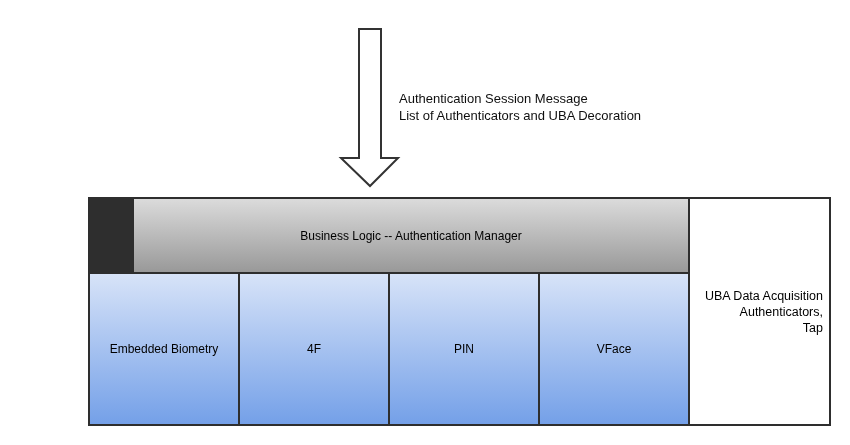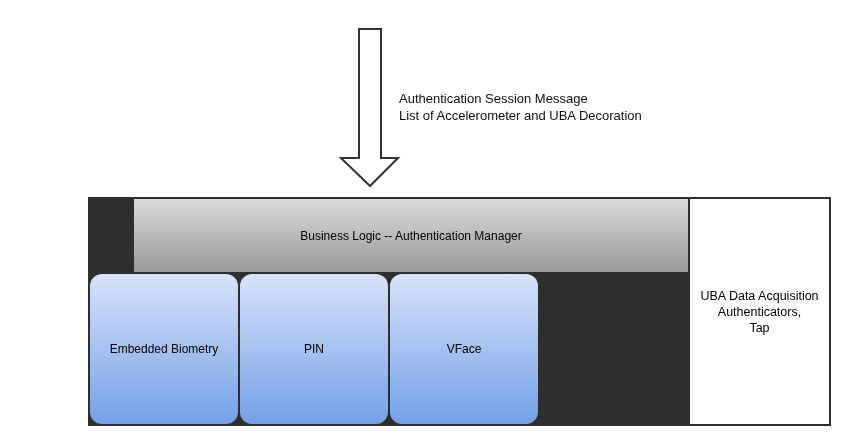--- a/index.html
+++ b/index.html
@@ -46,55 +46,58 @@
     margin-left: 44px;
   }
   .auth-row {
     display: grid;
     grid-template-columns: repeat(4, 1fr);
     gap: 2px;
   }
   .auth-cell {
     background: linear-gradient(180deg, #d7e3f8 0%, #74a0e8 100%);
     padding: 4px;
-    border-radius: 12px;
   }
   .uba-cell {
     background: #ffffff;
     font-size: 12.5px;
     line-height: 16px;
     padding: 6px;
     flex-direction: column;
+    align-items: flex-end;
   }
 </style>
 </head>
 <body>
 
 <div class="stage">
 
   <svg class="arrow-svg" viewBox="0 0 70 168" xmlns="http://www.w3.org/2000/svg">
     <polygon points="24,5 46,5 46,134 63,134 35,162 6,134 24,134" fill="#ffffff" stroke="#333333" stroke-width="2" stroke-linejoin="miter"></polygon>
   </svg>
 
   <div class="arrow-label">
     <div>Authentication Session Message</div>
-    <div>List of Accelerometer and UBA Decoration</div>
+    <div>List of Authenticators and UBA Decoration</div>
   </div>
 
   <div class="diagram">
 
     <div class="left-stack">
 
       <div class="cell manager-cell">
         <span>Business Logic -- Authentication Manager</span>
       </div>
 
       <div class="auth-row">
         <div class="cell auth-cell">
           <span>Embedded Biometry</span>
+        </div>
+        <div class="cell auth-cell">
+          <span>4F</span>
         </div>
         <div class="cell auth-cell">
           <span>PIN</span>
         </div>
         <div class="cell auth-cell">
           <span>VFace</span>
         </div>
       </div>
 
     </div>

